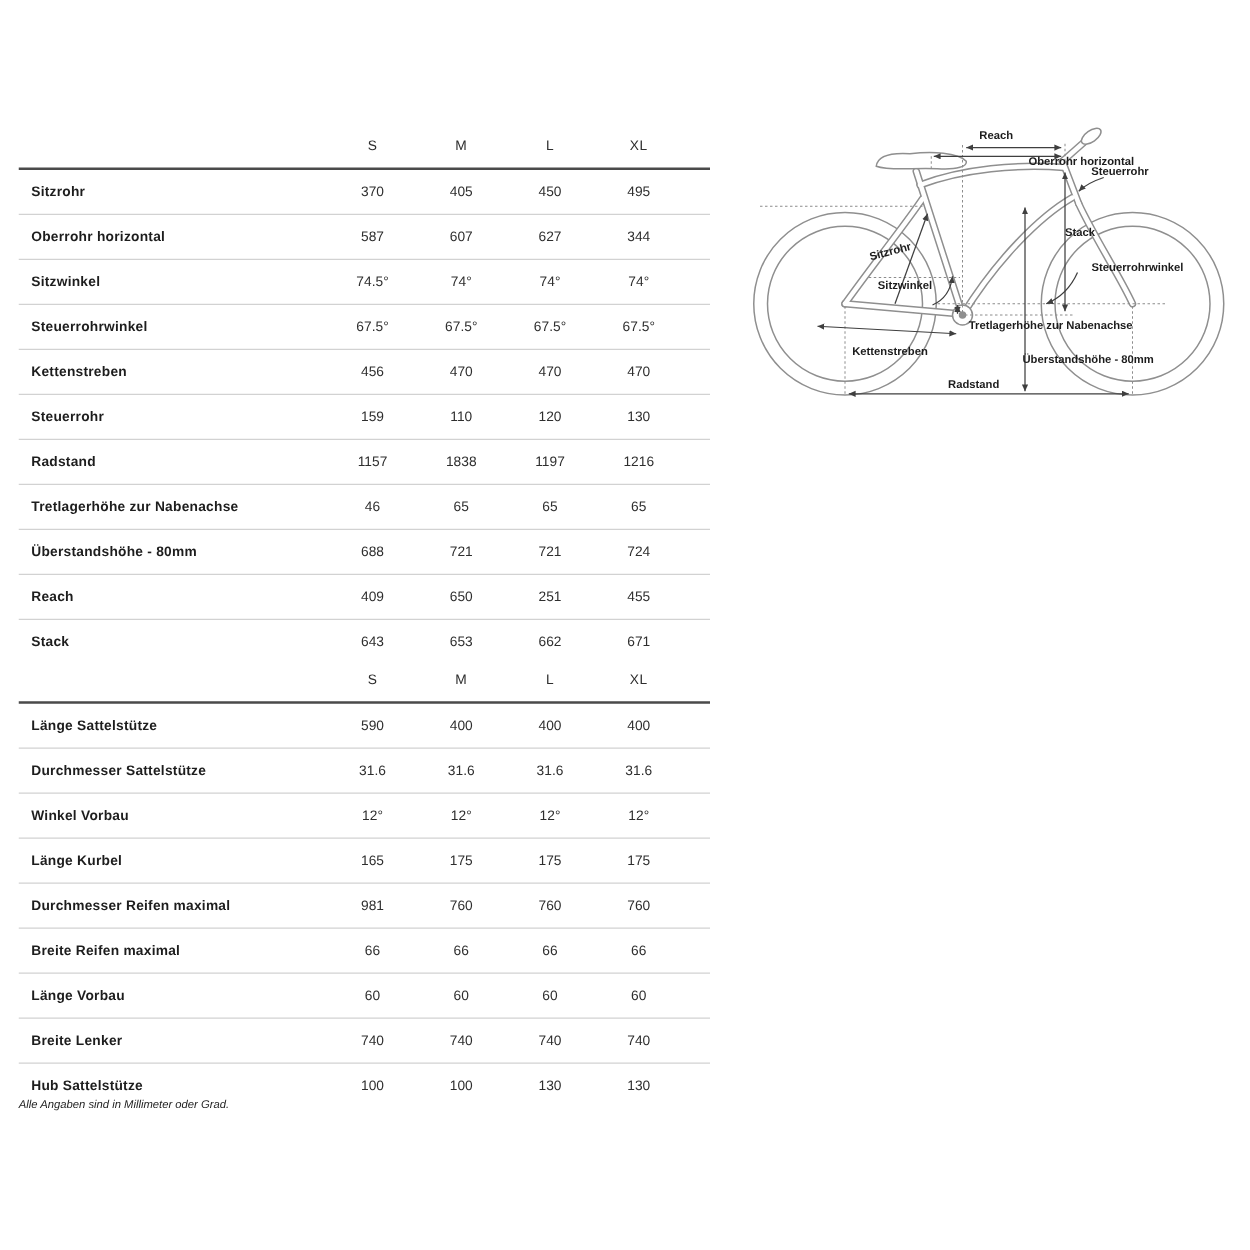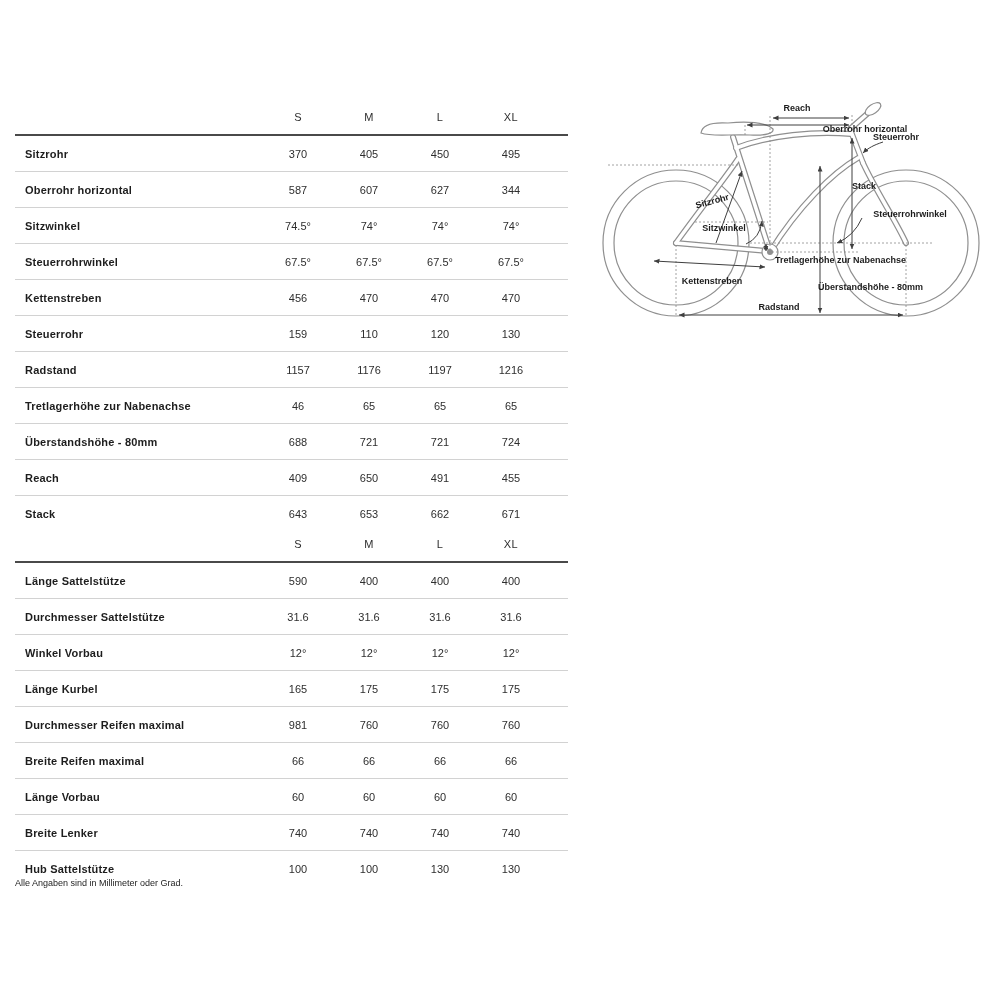--- a/index.html
+++ b/index.html
@@ -9,21 +9,21 @@
   #geometry-table{top:100px;}
   #components-table{top:527px;}
   .thead{display:grid;grid-template-columns:250px 66px 76px 66px 76px;height:34px;
          align-items:center;border-bottom:2px solid #4a4a4a;}
   .th{font-size:11px;color:#2e2e2e;text-align:center;letter-spacing:.4px;}
   .trow{display:grid;grid-template-columns:250px 66px 76px 66px 76px;height:35px;
         align-items:center;border-bottom:1px solid #d2d2d2;}
   .trow.last{border-bottom:none;}
   .tlabel{font-size:11px;font-weight:700;color:#1d1d1d;padding-left:10px;letter-spacing:.2px;}
   .tval{font-size:11px;color:#2e2e2e;text-align:center;}
-  .footnote{position:absolute;left:15px;top:878px;font-size:9px;color:#1d1d1d;}
+  .footnote{position:absolute;left:15px;top:878px;font-size:9px;color:#1d1d1d;font-style:italic;}
   .diagram{position:absolute;left:600px;top:85px;width:396px;height:248px;}
   .diagram text{font-family:"Liberation Sans",sans-serif;font-size:9px;font-weight:700;fill:#1c1c1c;}
   .wheel{stroke:#8f8f8f;stroke-width:1.2;fill:none;}
   .tube-o{stroke:#8f8f8f;stroke-width:6;fill:none;stroke-linecap:round;}
   .tube-i{stroke:#ffffff;stroke-width:3.6;fill:none;stroke-linecap:round;}
   .meas{stroke:#3f3f3f;stroke-width:1;fill:none;}
   .dots{stroke:#8c8c8c;stroke-width:.8;stroke-dasharray:2 2;fill:none;}
 </style>
 </head>
 <body>
@@ -77,21 +77,21 @@
     <div class="trow">
       <div class="tlabel">Steuerrohr</div>
       <div class="tval">159</div>
       <div class="tval">110</div>
       <div class="tval">120</div>
       <div class="tval">130</div>
     </div>
     <div class="trow">
       <div class="tlabel">Radstand</div>
       <div class="tval">1157</div>
-      <div class="tval">1176</div>
+      <div class="tval">1838</div>
       <div class="tval">1197</div>
       <div class="tval">1216</div>
     </div>
     <div class="trow">
       <div class="tlabel">Tretlagerhöhe zur Nabenachse</div>
       <div class="tval">46</div>
       <div class="tval">65</div>
       <div class="tval">65</div>
       <div class="tval">65</div>
     </div>
@@ -99,21 +99,21 @@
       <div class="tlabel">Überstandshöhe - 80mm</div>
       <div class="tval">688</div>
       <div class="tval">721</div>
       <div class="tval">721</div>
       <div class="tval">724</div>
     </div>
     <div class="trow">
       <div class="tlabel">Reach</div>
       <div class="tval">409</div>
       <div class="tval">650</div>
-      <div class="tval">491</div>
+      <div class="tval">251</div>
       <div class="tval">455</div>
     </div>
     <div class="trow last">
       <div class="tlabel">Stack</div>
       <div class="tval">643</div>
       <div class="tval">653</div>
       <div class="tval">662</div>
       <div class="tval">671</div>
     </div>
   </div>

